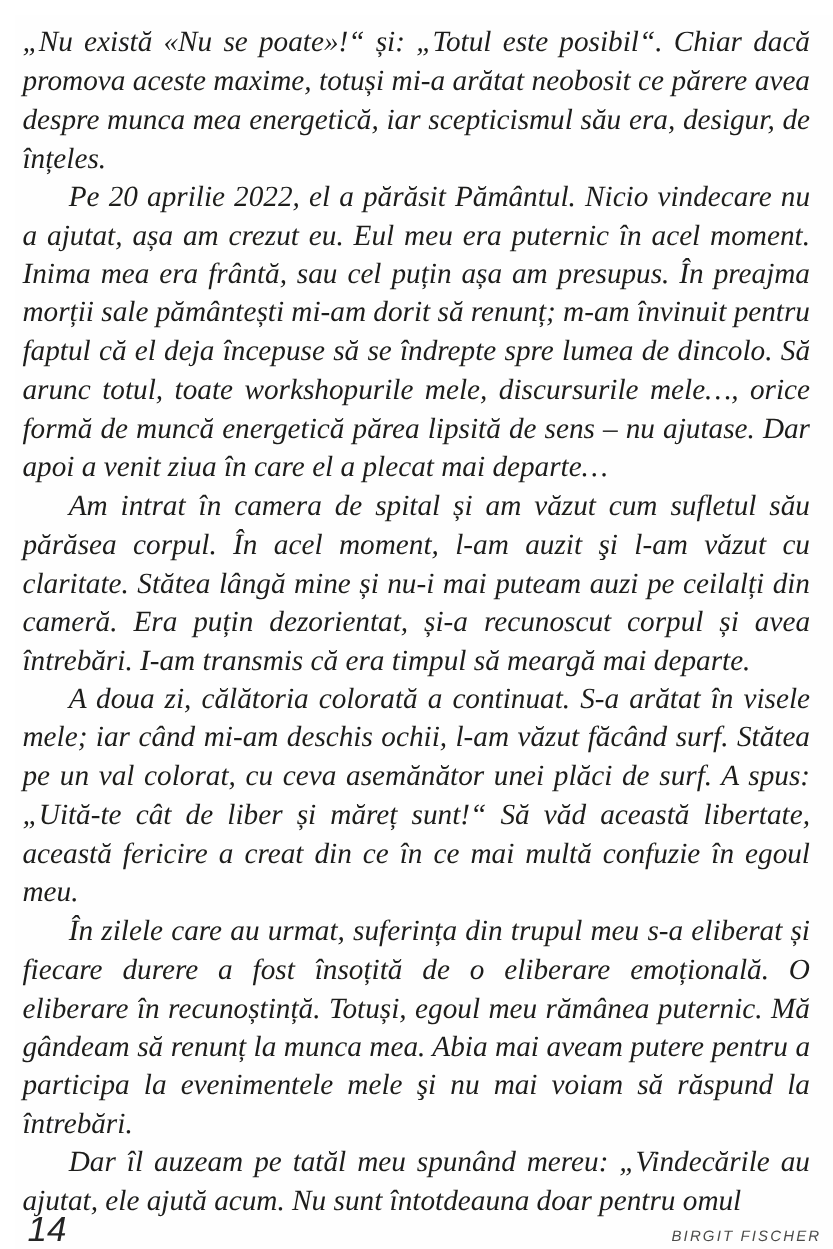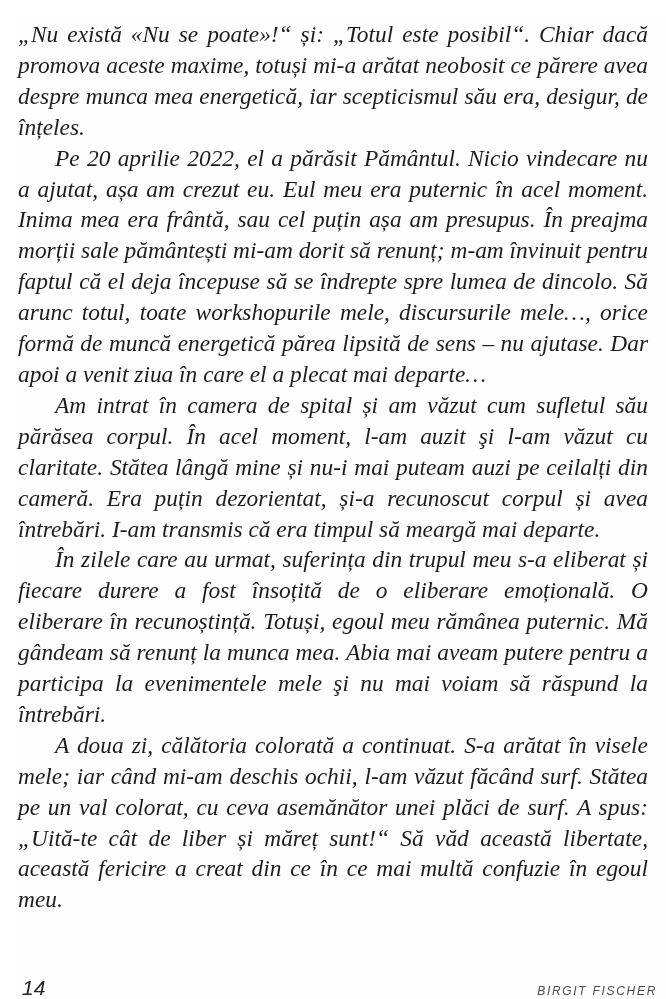--- a/index.html
+++ b/index.html
@@ -42,40 +42,41 @@
     position: absolute;
     left: 10px;
     right: 21px;
     bottom: 11px;
     display: flex;
     justify-content: space-between;
     align-items: baseline;
   }
   .page-number {
     font-family: "Liberation Sans", sans-serif;
-    font-size: 21px;
+    font-size: 28px;
     font-weight: 400;
     color: #242424;
   }
   .author {
     font-family: "Liberation Sans", sans-serif;
     font-size: 12px;
     font-weight: 400;
     letter-spacing: 1.7px;
     color: #4b4b49;
   }
 </style>
 </head>
 <body>
 
 <div class="page">
   <div class="body-text">
     <p>„Nu există «Nu se poate»!“ și: „Totul este posibil“. Chiar dacă promova aceste maxime, totuși mi-a arătat neobosit ce părere avea despre munca mea energetică, iar scepticismul său era, desigur, de înțeles.</p>
     <p class="indent">Pe 20 aprilie 2022, el a părăsit Pământul. Nicio vindecare nu a ajutat, așa am crezut eu. Eul meu era puternic în acel moment. Inima mea era frântă, sau cel puțin așa am presupus. În preajma morții sale pământești mi-am dorit să renunț; m-am învinuit pentru faptul că el deja începuse să se îndrepte spre lumea de dincolo. Să arunc totul, toate workshopurile mele, discursurile mele…, orice formă de muncă energetică părea lipsită de sens – nu ajutase. Dar apoi a venit ziua în care el a plecat mai departe…</p>
     <p class="indent">Am intrat în camera de spital și am văzut cum sufletul său părăsea corpul. În acel moment, l-am auzit şi l-am văzut cu claritate. Stătea lângă mine și nu-i mai puteam auzi pe ceilalți din cameră. Era puțin dezorientat, și-a recunoscut corpul și avea întrebări. I-am transmis că era timpul să meargă mai departe.</p>
+    <p class="indent">A doua zi, călătoria colorată a continuat. S-a arătat în visele mele; iar când mi-am deschis ochii, l-am văzut făcând surf. Stătea pe un val colorat, cu ceva asemănător unei plăci de surf. A spus: „Uită-te cât de liber și măreț sunt!“ Să văd această libertate, această fericire a creat din ce în ce mai multă confuzie în egoul meu.</p>
     <p class="indent">În zilele care au urmat, suferința din trupul meu s-a eliberat și fiecare durere a fost însoțită de o eliberare emoțională. O eliberare în recunoștință. Totuși, egoul meu rămânea puternic. Mă gândeam să renunț la munca mea. Abia mai aveam putere pentru a participa la evenimentele mele şi nu mai voiam să răspund la întrebări.</p>
-    <p class="indent">A doua zi, călătoria colorată a continuat. S-a arătat în visele mele; iar când mi-am deschis ochii, l-am văzut făcând surf. Stătea pe un val colorat, cu ceva asemănător unei plăci de surf. A spus: „Uită-te cât de liber și măreț sunt!“ Să văd această libertate, această fericire a creat din ce în ce mai multă confuzie în egoul meu.</p>
+    <p class="indent">Dar îl auzeam pe tatăl meu spunând mereu: „Vindecările au ajutat, ele ajută acum. Nu sunt întotdeauna doar pentru omul</p>
   </div>
   <div class="footer">
     <span class="page-number">14</span>
     <span class="author">BIRGIT FISCHER</span>
   </div>
 </div>
 
 </body></html>

